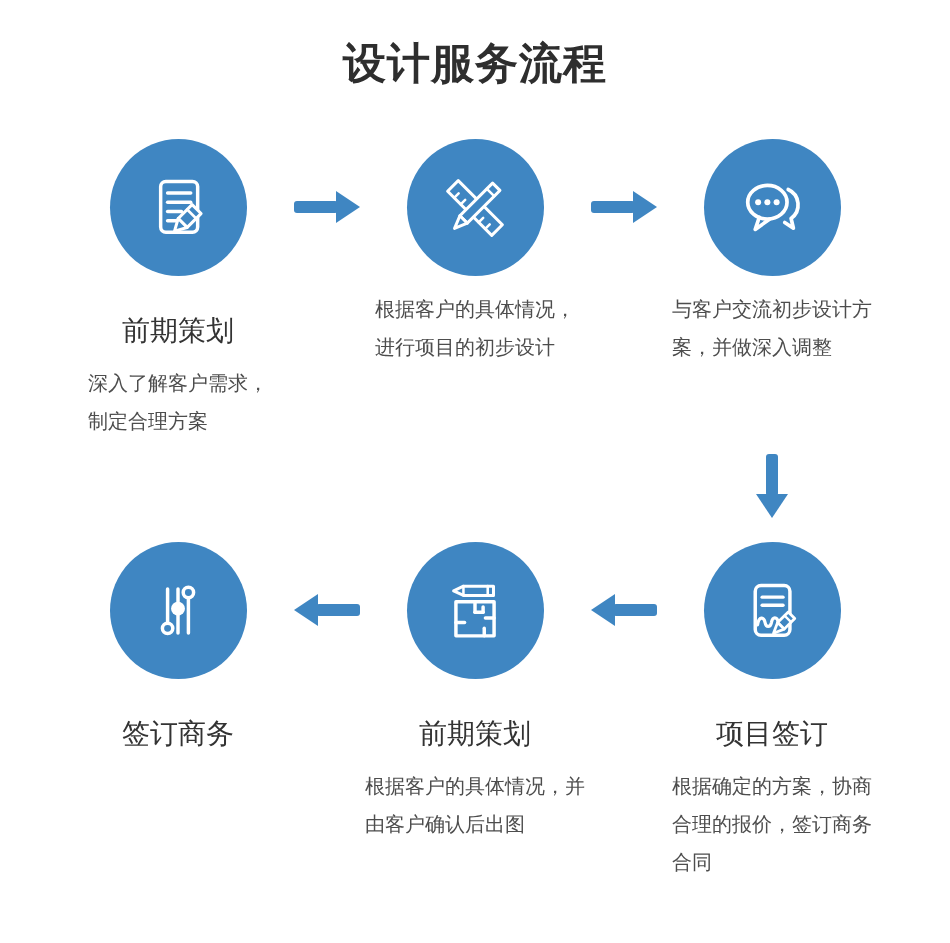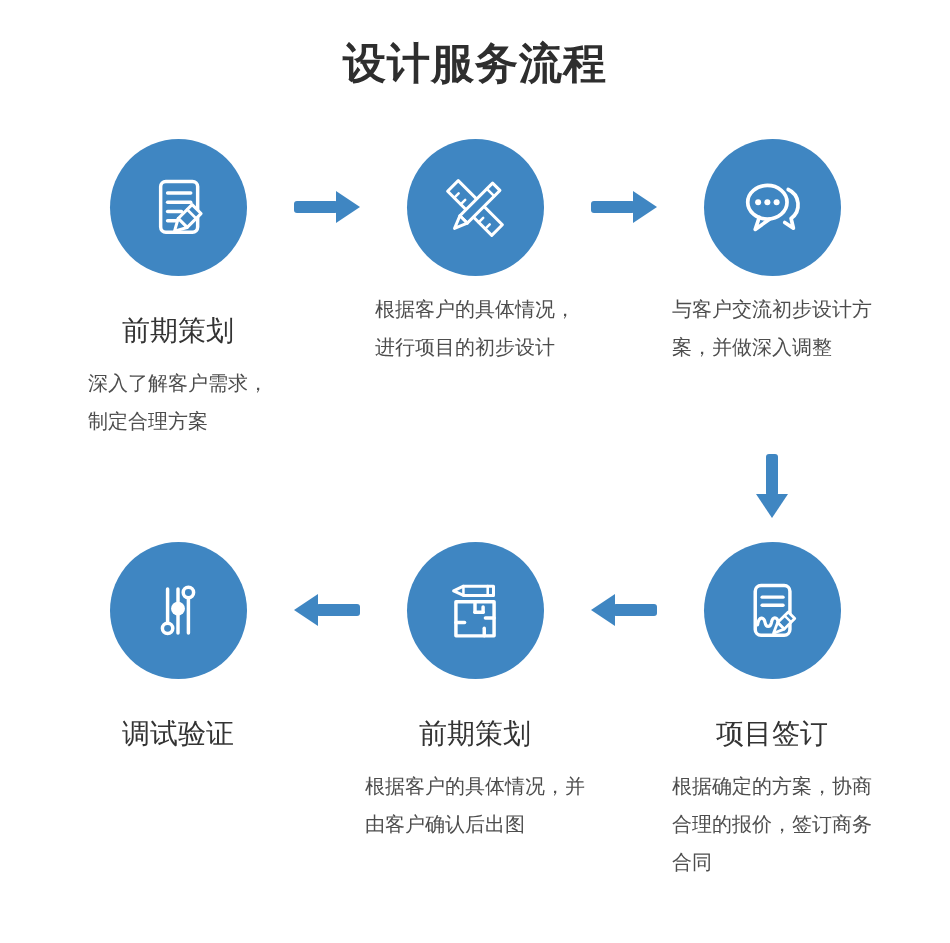--- a/index.html
+++ b/index.html
@@ -191,21 +191,21 @@
       <div class="circle">
         <svg width="74" height="74" viewBox="0 0 64 64">
           <line class="icon-stroke" x1="23" y1="13" x2="23" y2="42" stroke-width="3"></line>
           <circle class="icon-stroke" cx="23" cy="47" r="4.5" stroke-width="3"></circle>
           <line class="icon-stroke" x1="32" y1="13" x2="32" y2="51" stroke-width="3"></line>
           <circle cx="32" cy="30" r="6" fill="#ffffff"></circle>
           <circle class="icon-stroke" cx="41" cy="16" r="4.5" stroke-width="3"></circle>
           <line class="icon-stroke" x1="41" y1="21" x2="41" y2="51" stroke-width="3"></line>
         </svg>
       </div>
-      <div class="step-title">调试验证</div>
+      <div class="step-title">签订商务</div>
     </div>
 
     <div class="arrow-cell">
       <svg width="66" height="36" viewBox="0 0 66 36">
         <rect class="arrow-fill" x="22" y="12" width="44" height="12" rx="3"></rect>
         <polygon class="arrow-fill" points="24,2 24,34 0,18"></polygon>
       </svg>
     </div>
 
     <div class="step">

